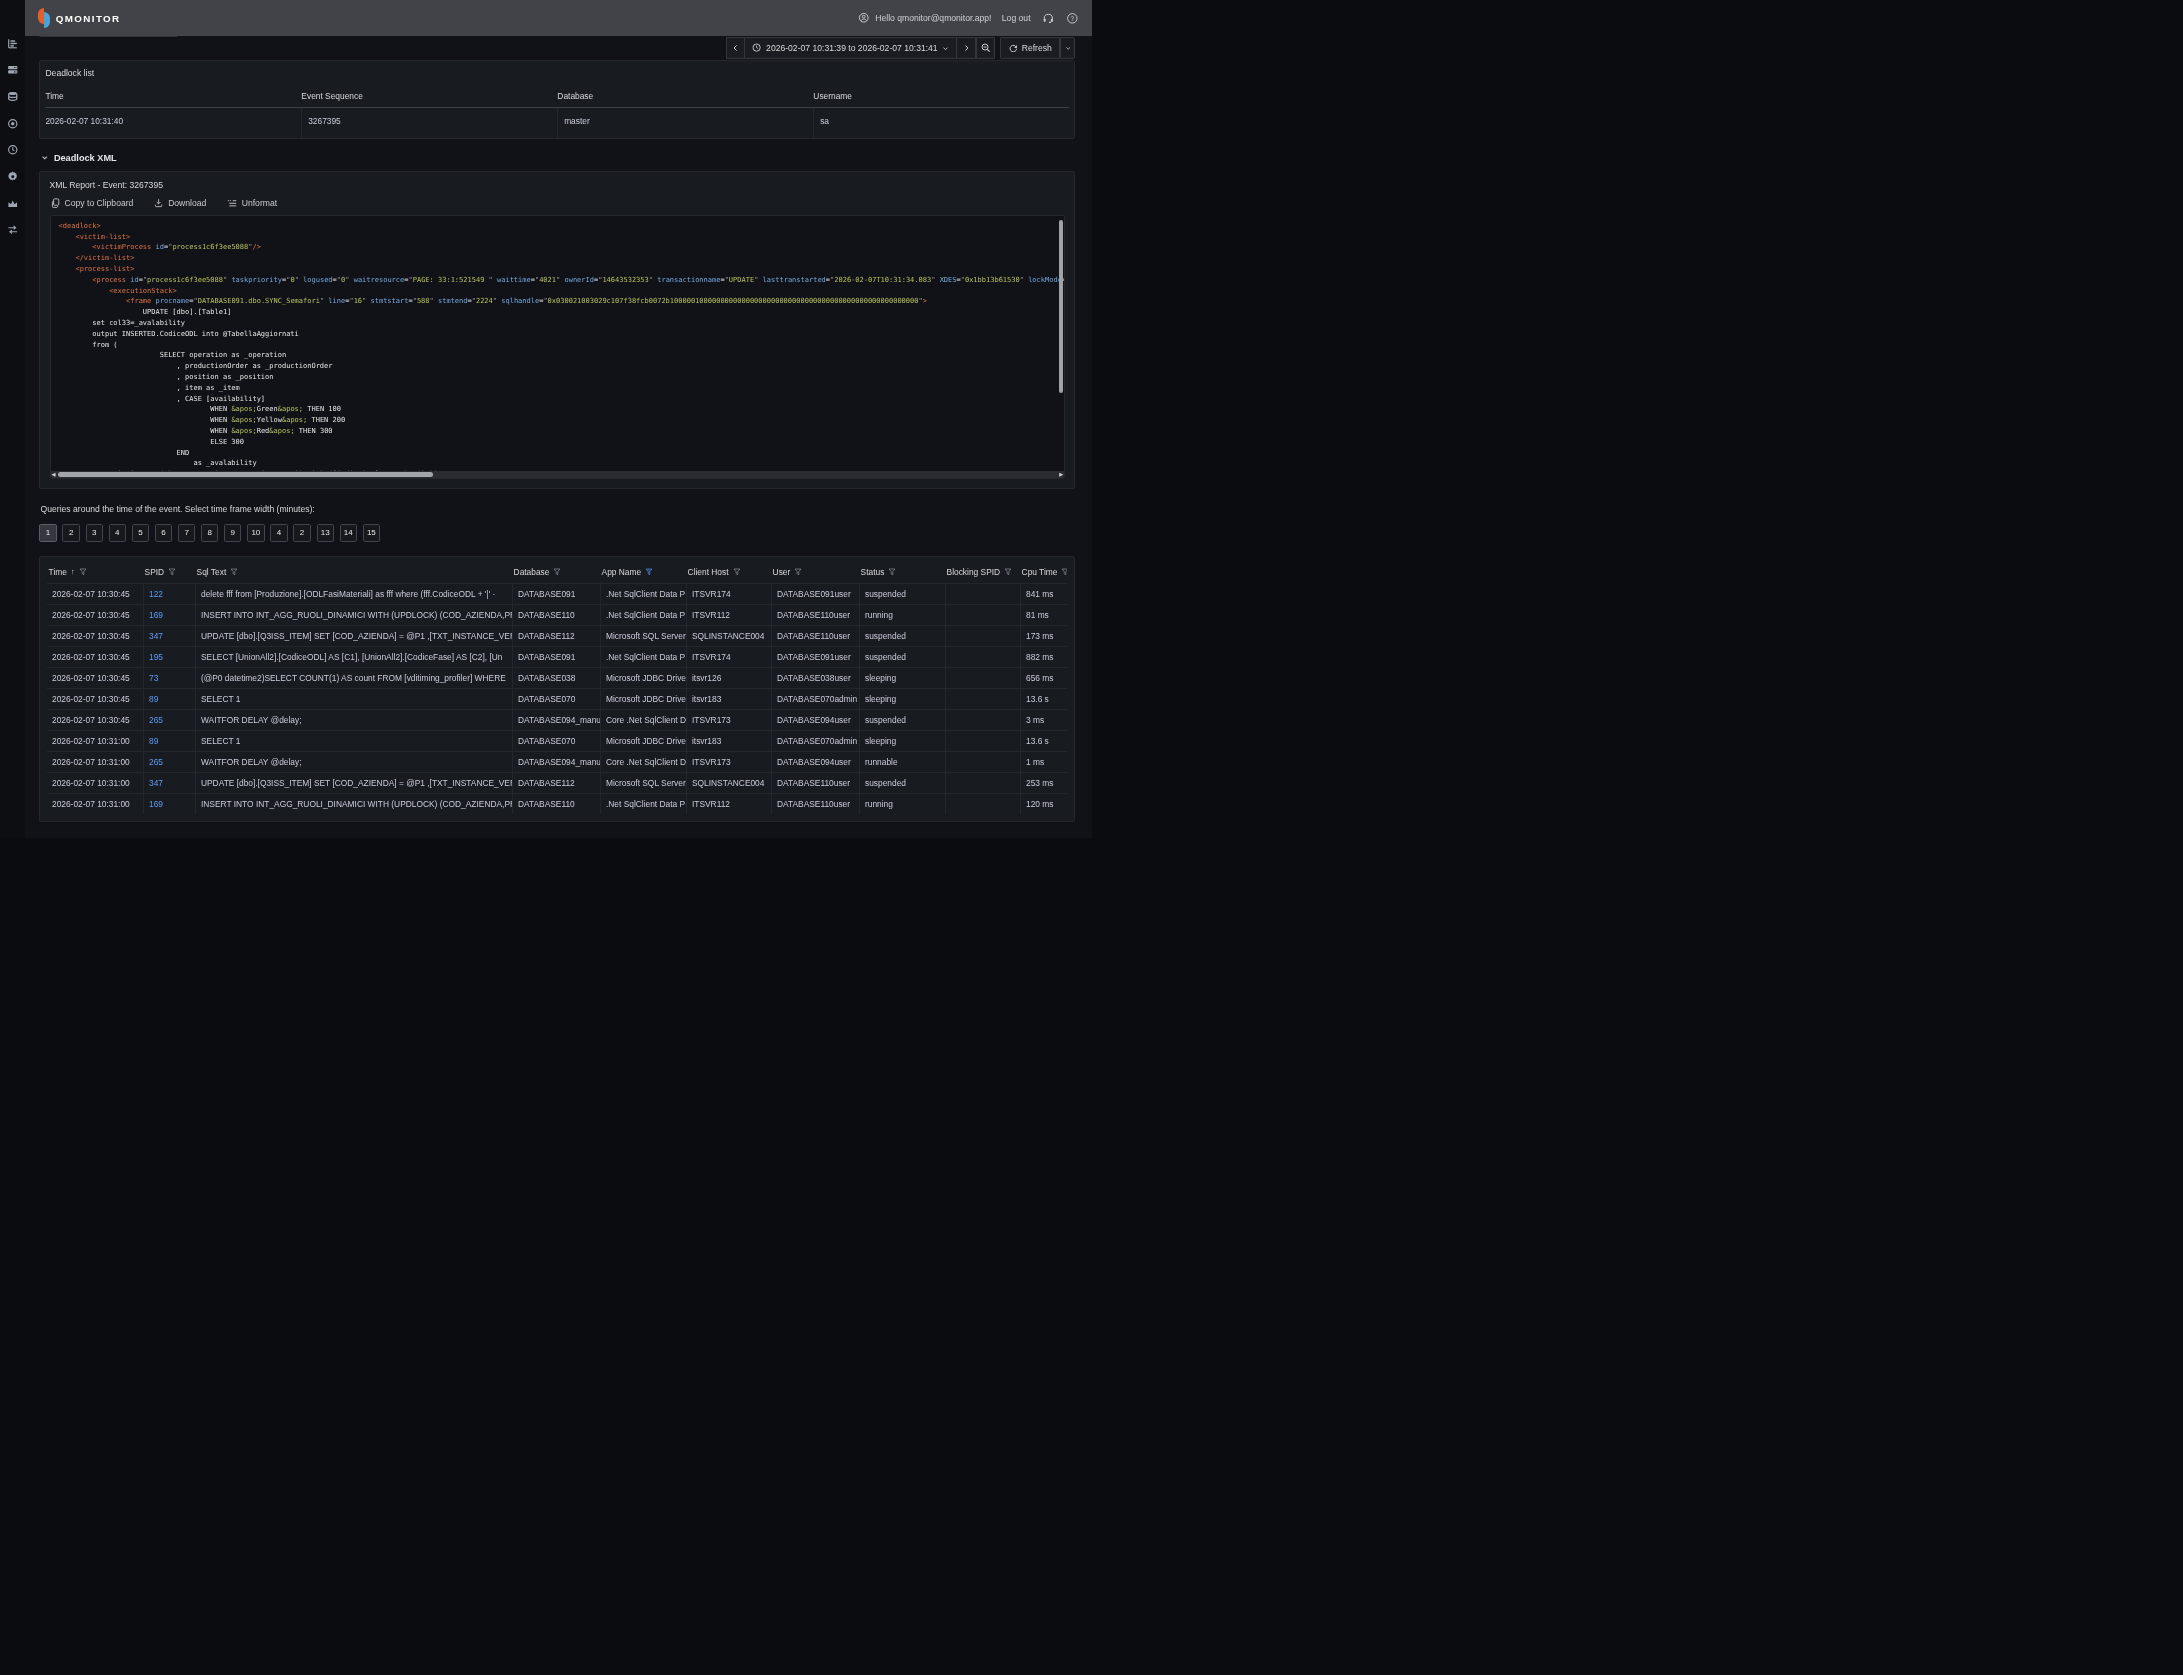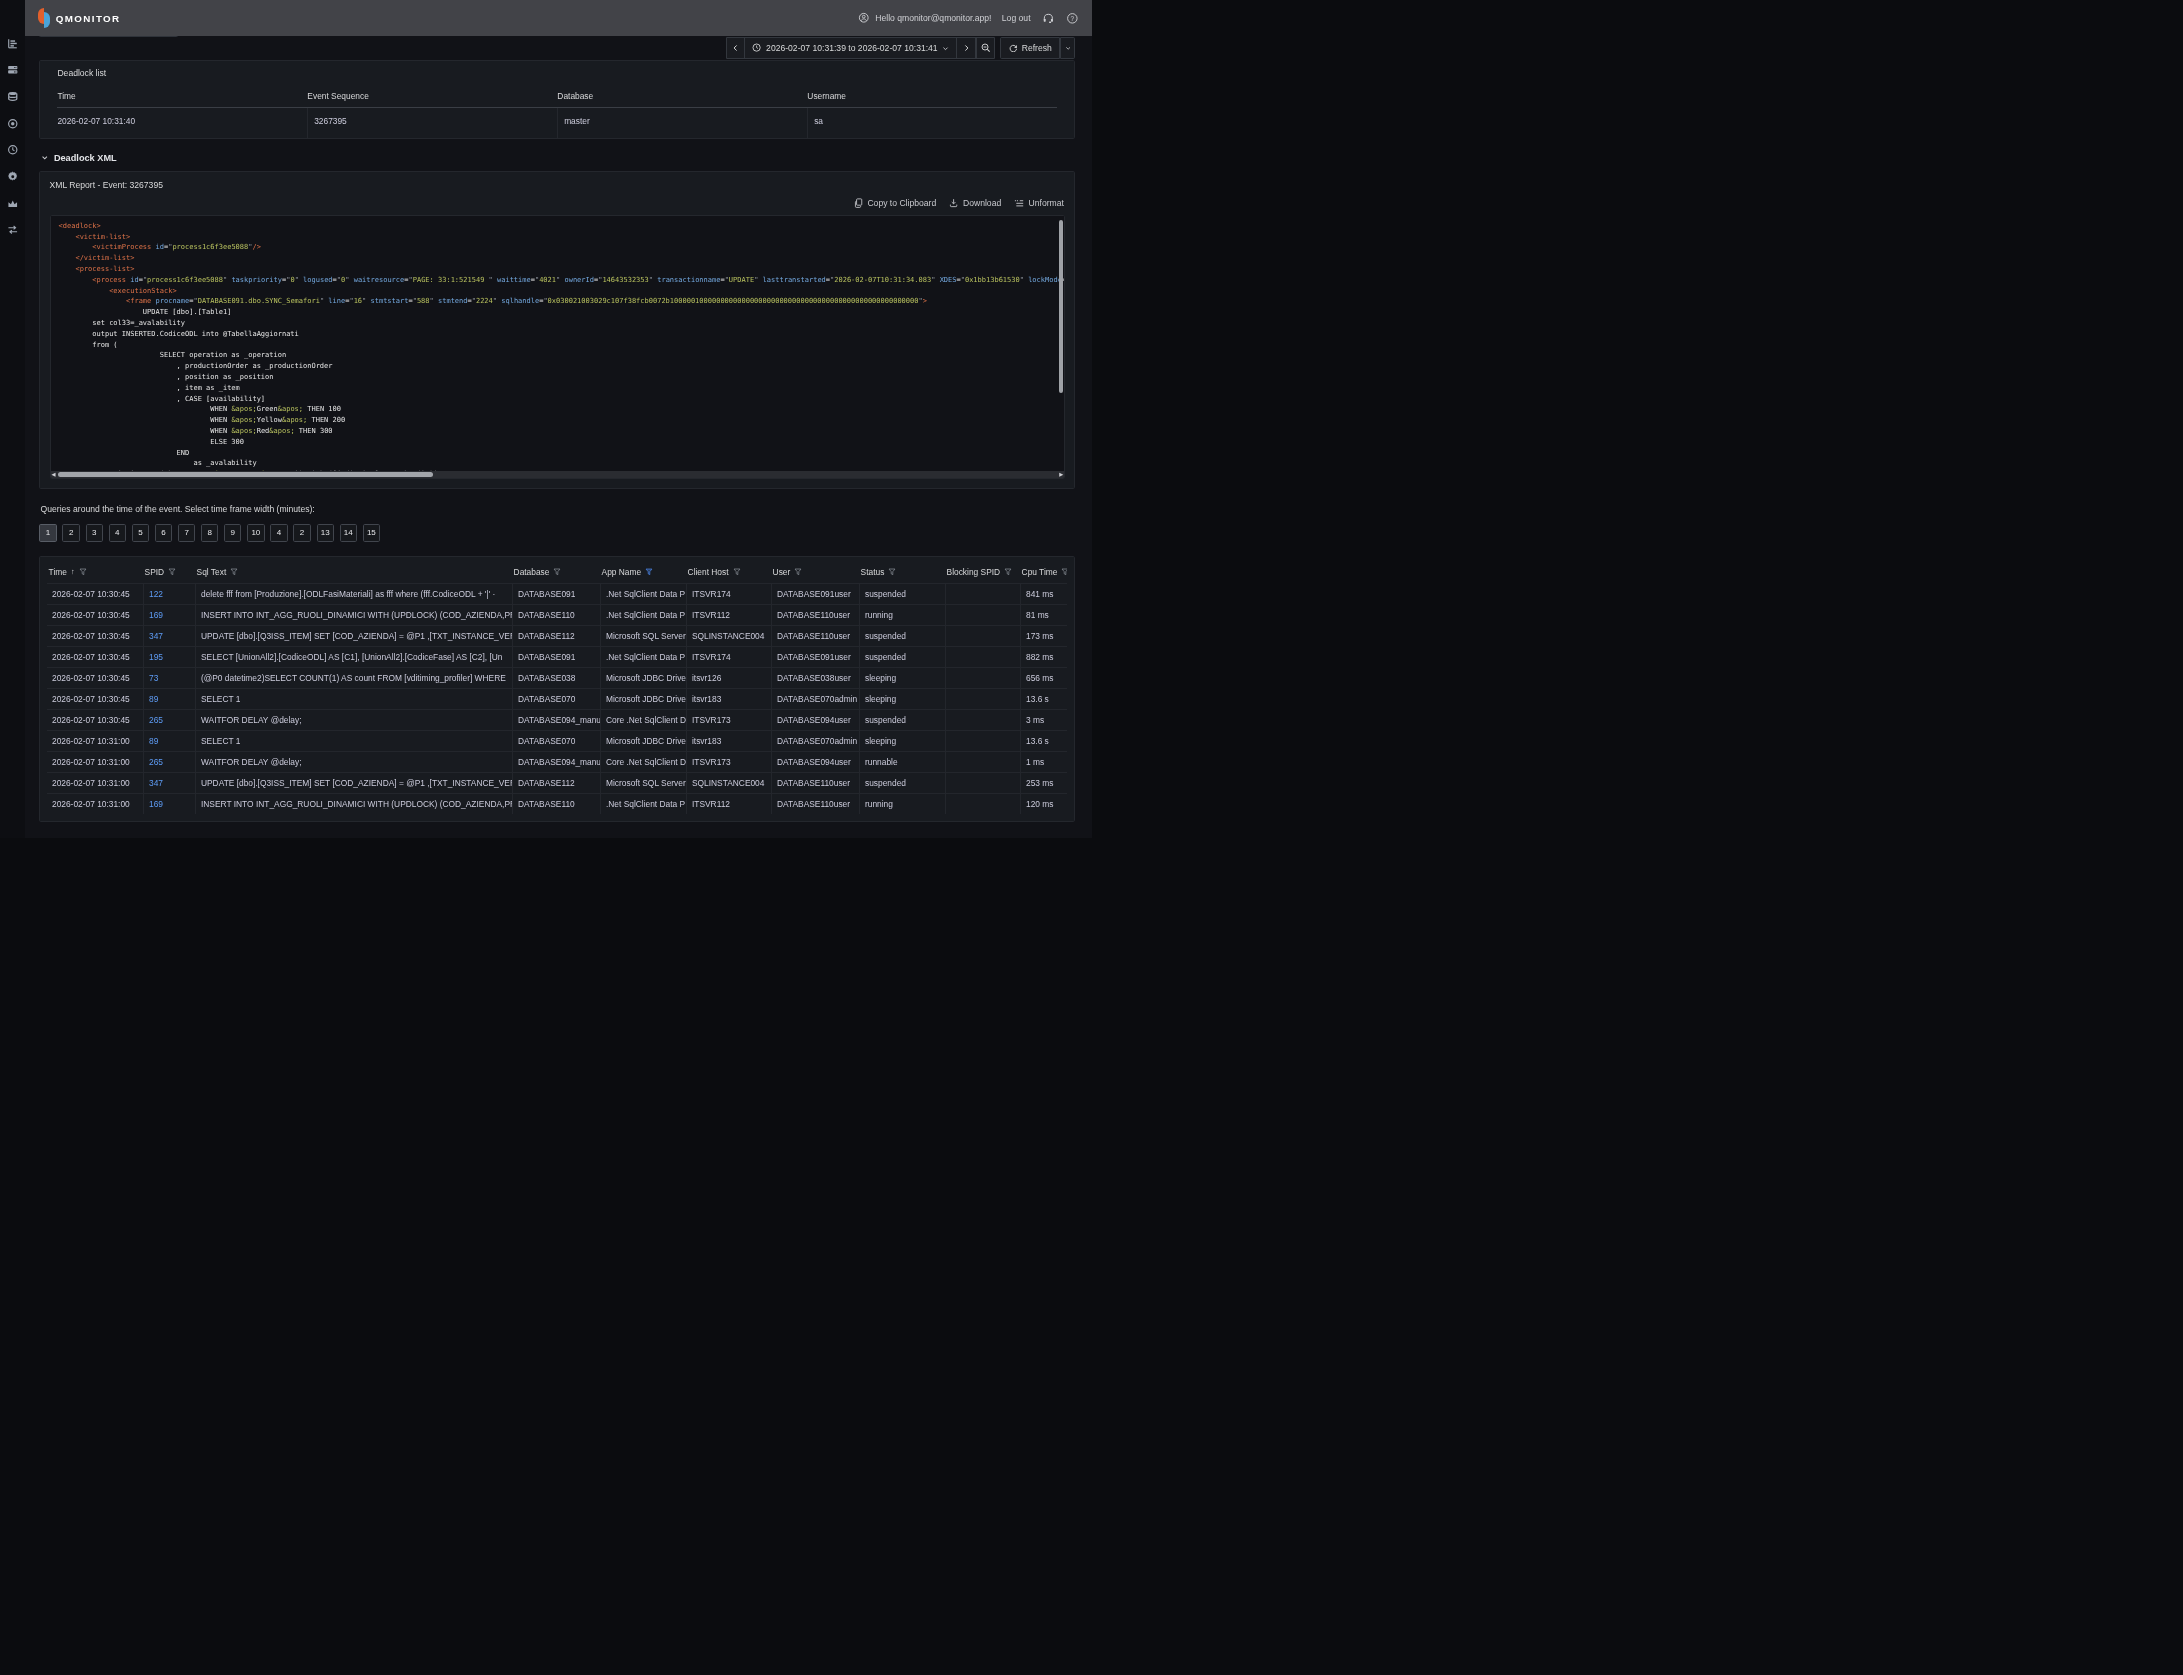--- a/index.html
+++ b/index.html
@@ -38,38 +38,38 @@
   .grp { display:flex; border-radius:1.2px; overflow:hidden; }
   .gap8 { width:4.6px; }
   .refresh { padding:0 7.5px; gap:4.6px; border-radius:1.2px 0 0 1.2px; }
   .refresh-dd { width:15px; border-left:0.6px solid #33373e; border-radius:0 1.2px 1.2px 0; }
 
   
   .content { position:absolute; left:25px; right:0; top:59px; bottom:0; padding:1.2px 16.7px 0 14.4px; overflow:hidden; }
   .panel { background:#181b20; border:0.6px solid #24272d; border-radius:1.7px; }
 
   
-  .dl-panel { padding:7px 17px 8px; height:79px; }
+  .dl-panel { padding:7px 5px 8px; height:79px; }
   .panel-title { font-size:8.6px; color:#d8d9da; }
   .dl-grid { display:grid; grid-template-columns:1fr 1fr 1fr 1fr; margin-top:8px; }
   .dl-h { font-size:8.4px; color:#d8d9da; padding:4.6px 4.6px 5.8px 0; }
   .dl-hr { grid-column:1 / -1; border-bottom:0.6px solid #3a3e45; }
   .dl-c { font-size:8.4px; color:#ccccdc; padding:8px 5.8px 12.7px 0; border-bottom:0.6px solid #24272d; }
   .dl-c + .dl-c, .dl-sep { border-left:0.6px solid #24272d; padding-left:5.8px; }
   .dl-grid .dl-c:first-of-type { padding-left:0; border-left:none; }
 
   
   .collapse-row { display:flex; align-items:center; gap:5.8px; margin:14px 0 8px 1.2px; cursor:pointer; }
   .collapse-row .chev { color:#c7c8cc; }
   .collapse-title { font-size:9.2px; font-weight:bold; color:#e3e4e8; }
 
   
   .xml-panel { padding:8px 9.2px 9.2px; }
   .xml-title { font-size:8.6px; color:#d8d9da; }
-  .xml-actions { display:flex; justify-content:flex-end; gap:13px; margin:8px 1.2px 7px; }
+  .xml-actions { display:flex; gap:21px; margin:8px 1.2px 7px; }
   .ghost-btn { display:flex; align-items:center; gap:4.6px; color:#c8c9ce; font-size:8.6px; cursor:pointer; }
   .codewrap { position:relative; height:264px; background:#111217; border:0.6px solid #24272d; border-radius:1.7px; overflow:hidden; }
   .codewrap pre { font-family:"DejaVu Sans Mono", monospace; font-size:7px; line-height:10.8px; color:#e6e6e6; padding:4.6px 8px 0; white-space:pre; }
   .tok-t { color:#de7248; }
   .tok-a { color:#74a9e0; }
   .tok-v { color:#b9c25f; }
   .tok-q { color:#9aa0a8; }
   .vscroll { position:absolute; top:3.5px; right:1.2px; width:4px; height:173px; background:#9fa2a7; border-radius:2.3px; }
   .hscroll { position:absolute; left:0; right:0; bottom:0; height:7.5px; background:#2a2c31; display:flex; align-items:center; }
   .h-arrow { color:#cfd0d4; font-size:5.2px; width:5.8px; text-align:center; flex:none; }

